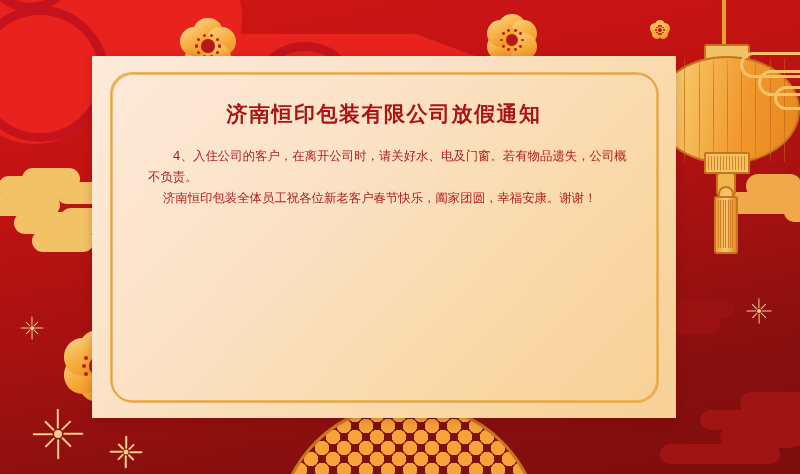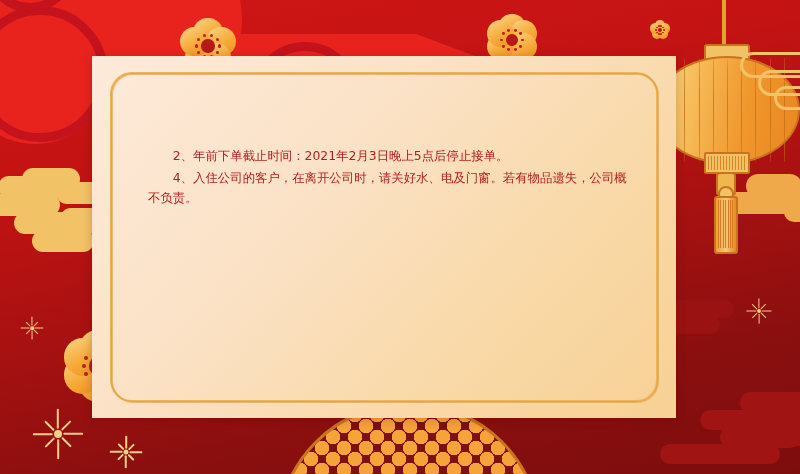--- a/index.html
+++ b/index.html
@@ -359,21 +359,22 @@
       <div class="stamen" style="width: 1.6px; height: 1.6px; left: 7.96393px; top: 5.39577px;"></div>
       <div class="stamen" style="width: 1.6px; height: 1.6px; left: 10.4361px; top: 5.39577px;"></div>
       <div class="stamen" style="width: 1.6px; height: 1.6px; left: 12.4361px; top: 6.84886px;"></div>
     </div>
 
   <div class="card">
     <div class="card-border"></div>
     <div class="card-border b2"></div>
 
     <div class="card-inner">
+      <div class="title">济南恒印包装有限公司放假通知</div>
 
       <div class="body-text">
-        <p class="indent">2、年前下单截止时间：2021年2月3日晚上5点后停止接单。</p>
         <p class="indent">4、入住公司的客户，在离开公司时，请关好水、电及门窗。若有物品遗失，公司概不负责。</p>
+        <p class="closing">济南恒印包装全体员工祝各位新老客户春节快乐，阖家团圆，幸福安康。谢谢！</p>
       </div>
     </div>
   </div>
 
 </div>
 
 </body></html>

